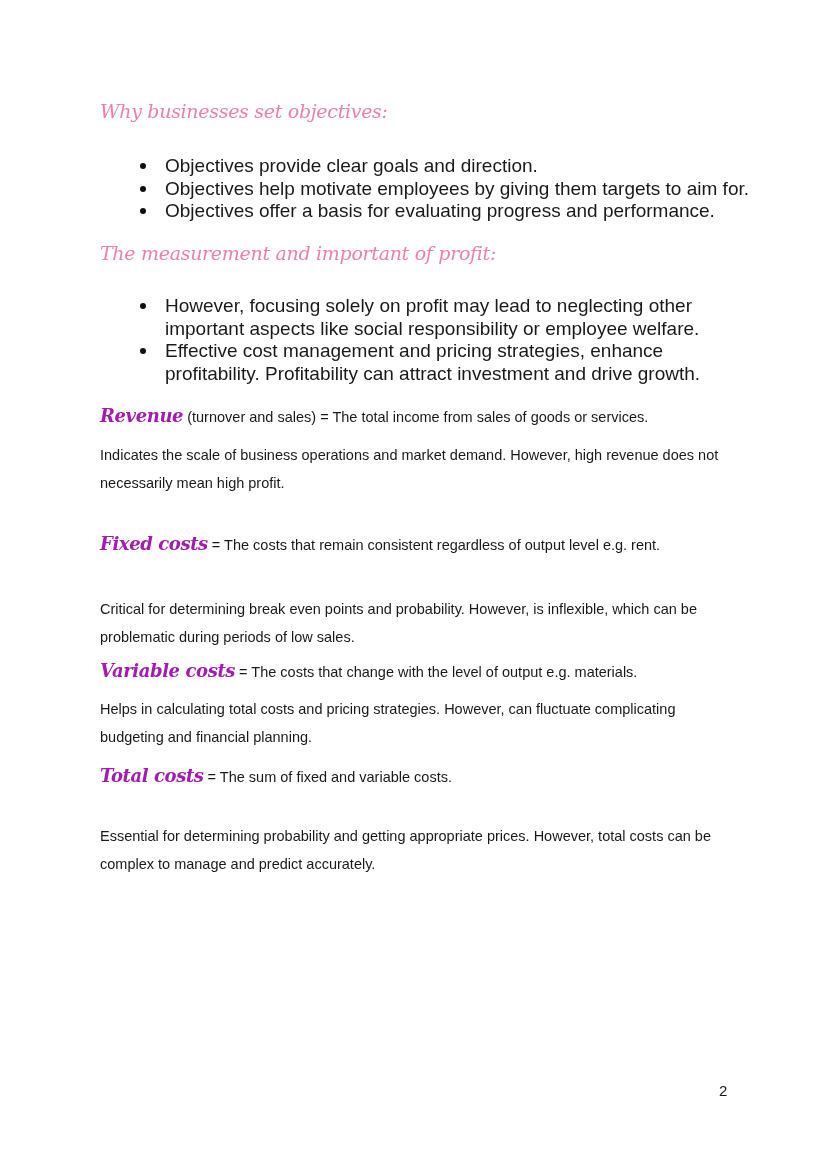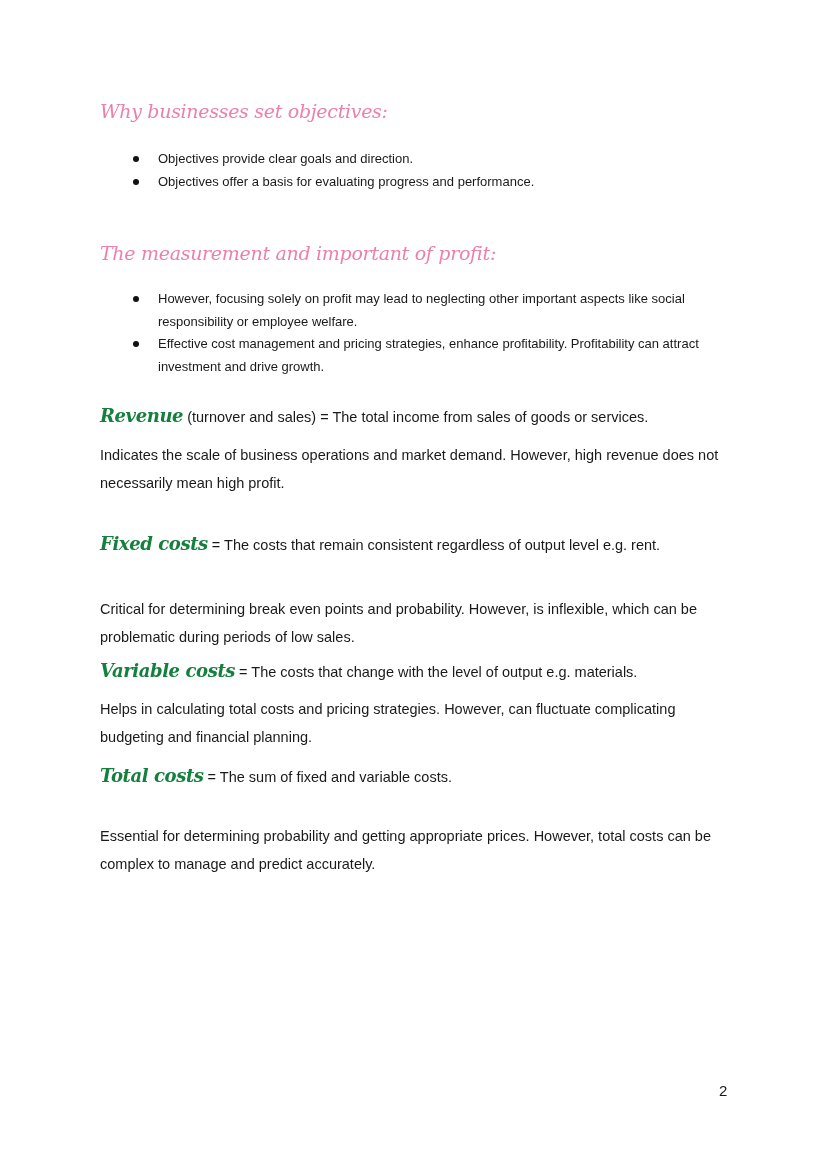--- a/index.html
+++ b/index.html
@@ -2,37 +2,38 @@
 <html><head>
 <meta charset="utf-8">
 <style>
   html, body { margin: 0; padding: 0; background: #ffffff; }
   body { width: 828px; height: 1171px; position: relative; overflow: hidden;
          font-family: "Liberation Sans", "DejaVu Sans", sans-serif; color: #1a1a1a; }
   .page { position: absolute; left: 0; top: 0; width: 744px; height: 1171px; background: #fff; }
   .heading-pink { position: absolute; left: 100px; font-family: "DejaVu Serif", serif;
                   font-style: italic; font-size: 19px; color: #ec7fae; letter-spacing: -0.3px;
                   white-space: nowrap; }
-  .bullets { position: absolute; left: 100px; width: 640px; margin: 8px; padding: 0; list-style: none;
-             font-size: 13px; line-height: 22.5px; }
+  .bullets { position: absolute; left: 100px; width: 640px; margin: 15px; padding: 0; list-style: none;
+             font-size: 19px; line-height: 22.5px; }
   .bullets li { position: relative; padding-left: 50px; }
   .bullets li .dot { position: absolute; left: 25px; top: 8px; width: 6px; height: 6px; border-radius: 50%; background: #111; }
   .term-line { position: absolute; left: 100px; font-size: 14.5px; white-space: nowrap; line-height: 24px; }
-  .term { font-family: "DejaVu Serif", serif; font-style: italic; font-weight: bold; font-size: 18px; color: #15803d; letter-spacing: -0.4px; }
+  .term { font-family: "DejaVu Serif", serif; font-style: italic; font-weight: bold; font-size: 18px; color: #a21caf; letter-spacing: -0.4px; }
   .para { position: absolute; left: 100px; width: 640px; font-size: 14.5px; line-height: 28px; margin: 0; }
   .page-number { position: absolute; left: 719px; top: 1082px; font-size: 15px; }
 </style>
 </head>
 <body>
 
 <div class="page">
 
   <div class="heading-pink" style="top:100px;">Why businesses set objectives:</div>
   <ul class="bullets" style="top:140px;">
     <li><span class="dot"></span><span>Objectives provide clear goals and direction.</span></li>
+    <li><span class="dot"></span><span>Objectives help motivate employees by giving them targets to aim for.</span></li>
     <li><span class="dot"></span><span>Objectives offer a basis for evaluating progress and performance.</span></li>
   </ul>
 
   <div class="heading-pink" style="top:242px;">The measurement and important of profit:</div>
   <ul class="bullets" style="top:280px;">
     <li><span class="dot"></span><span>However, focusing solely on profit may lead to neglecting other important aspects like social responsibility or employee welfare.</span></li>
     <li><span class="dot"></span><span>Effective cost management and pricing strategies, enhance profitability. Profitability can attract investment and drive growth.</span></li>
   </ul>
 
   <div class="term-line" style="top:404px;">

